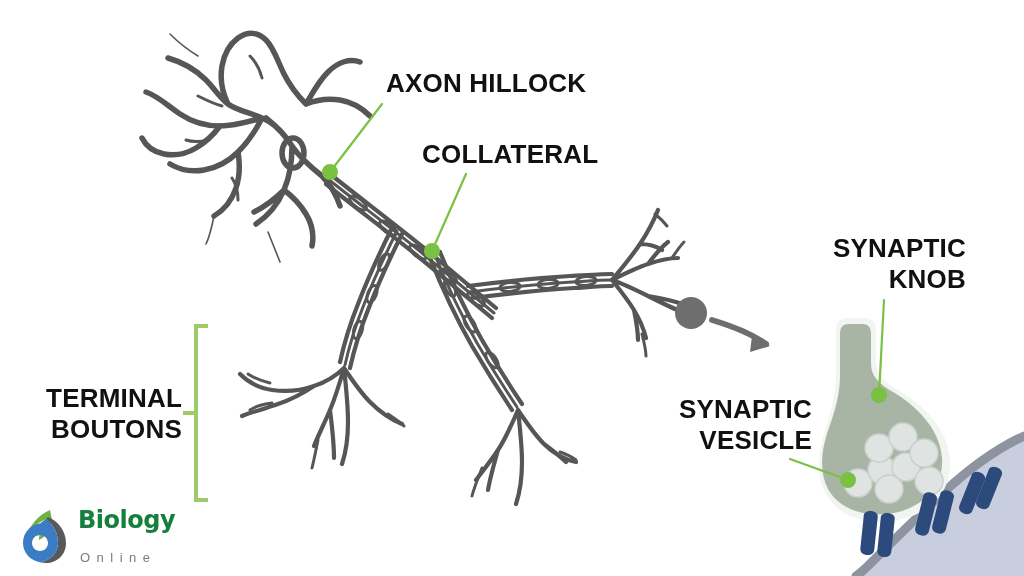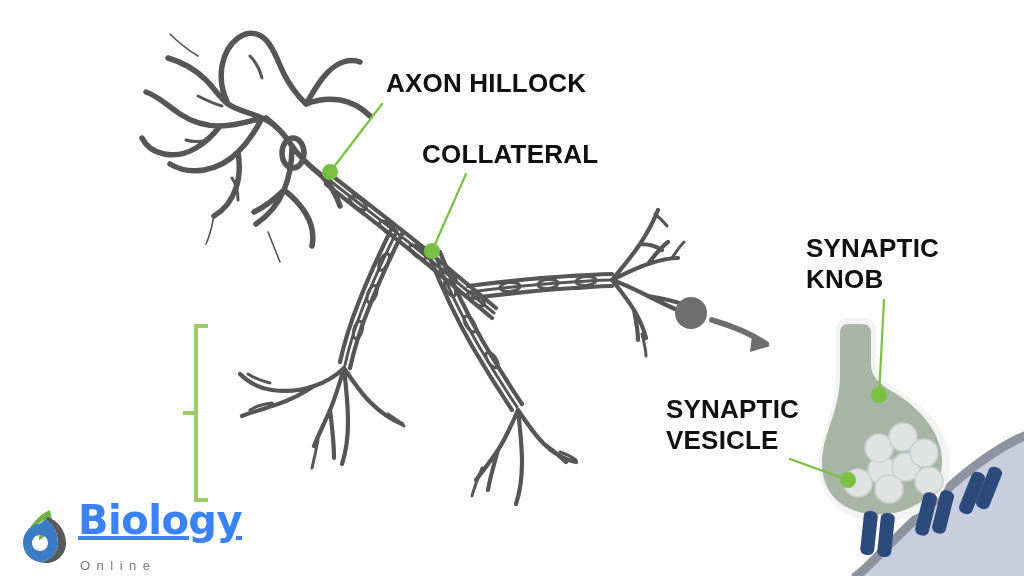--- a/index.html
+++ b/index.html
@@ -26,21 +26,21 @@
     color: #111111;
     font-family: "Liberation Sans", sans-serif;
     font-weight: bold;
     font-size: 26px;
     line-height: 1.18;
     letter-spacing: 0.2px;
     white-space: pre-line;
     pointer-events: none;
   }
   .label.right-align { text-align: right; }
-  .label.center-align { text-align: left; }
+  .label.center-align { text-align: right; }
 
   
   #logo {
     position: absolute;
     left: 20px;
     top: 503px;
     width: 200px;
     height: 66px;
     display: flex;
     align-items: center;
@@ -53,24 +53,23 @@
   }
   #logo-text {
     display: flex;
     flex-direction: column;
     justify-content: center;
     line-height: 1;
   }
   #logo-word {
     font-family: "DejaVu Sans", sans-serif;
     font-weight: bold;
-    font-size: 40px;
-    color: #3b82f6;
+    font-size: 24px;
+    color: #15803d;
     letter-spacing: -0.5px;
-    text-decoration: underline;
   }
   #logo-sub {
     font-family: "Liberation Sans", sans-serif;
     font-size: 13px;
     color: #7b7b7b;
     letter-spacing: 6.5px;
     margin-top: 19px;
     margin-left: 2px;
   }
 </style>
@@ -337,20 +336,22 @@
         <circle cx="879" cy="395" r="8" fill="#7ac143"></circle>
         <line x1="790" y1="459" x2="848" y2="480" stroke="#7ac143" stroke-width="2.2" stroke-linecap="round"></line>
         <circle cx="848" cy="480" r="8" fill="#7ac143"></circle>
       </g>
   </svg>
 
   <div class="label" style="left:386px; top:68px;">AXON HILLOCK</div>
 
   <div class="label" style="left:422px; top:139px;">COLLATERAL</div>
 
+  <div class="label right-align" style="left:0px; top:383px; width:182px;">TERMINAL
+BOUTONS</div>
 
   <div class="label center-align" style="left:806px; top:233px; width:160px;">SYNAPTIC
 KNOB</div>
 
   <div class="label center-align" style="left:666px; top:394px; width:146px;">SYNAPTIC
 VESICLE</div>
 
   <div id="logo">
     <svg id="logo-mark" viewBox="0 0 52 58">
       <path d="M30,3 C18,8 9,19 6,31 C10,22 18,15 27,12 C22,19 19,26 19,33 C26,30 31,22 32,13 Z" fill="#6cb33f"></path>

